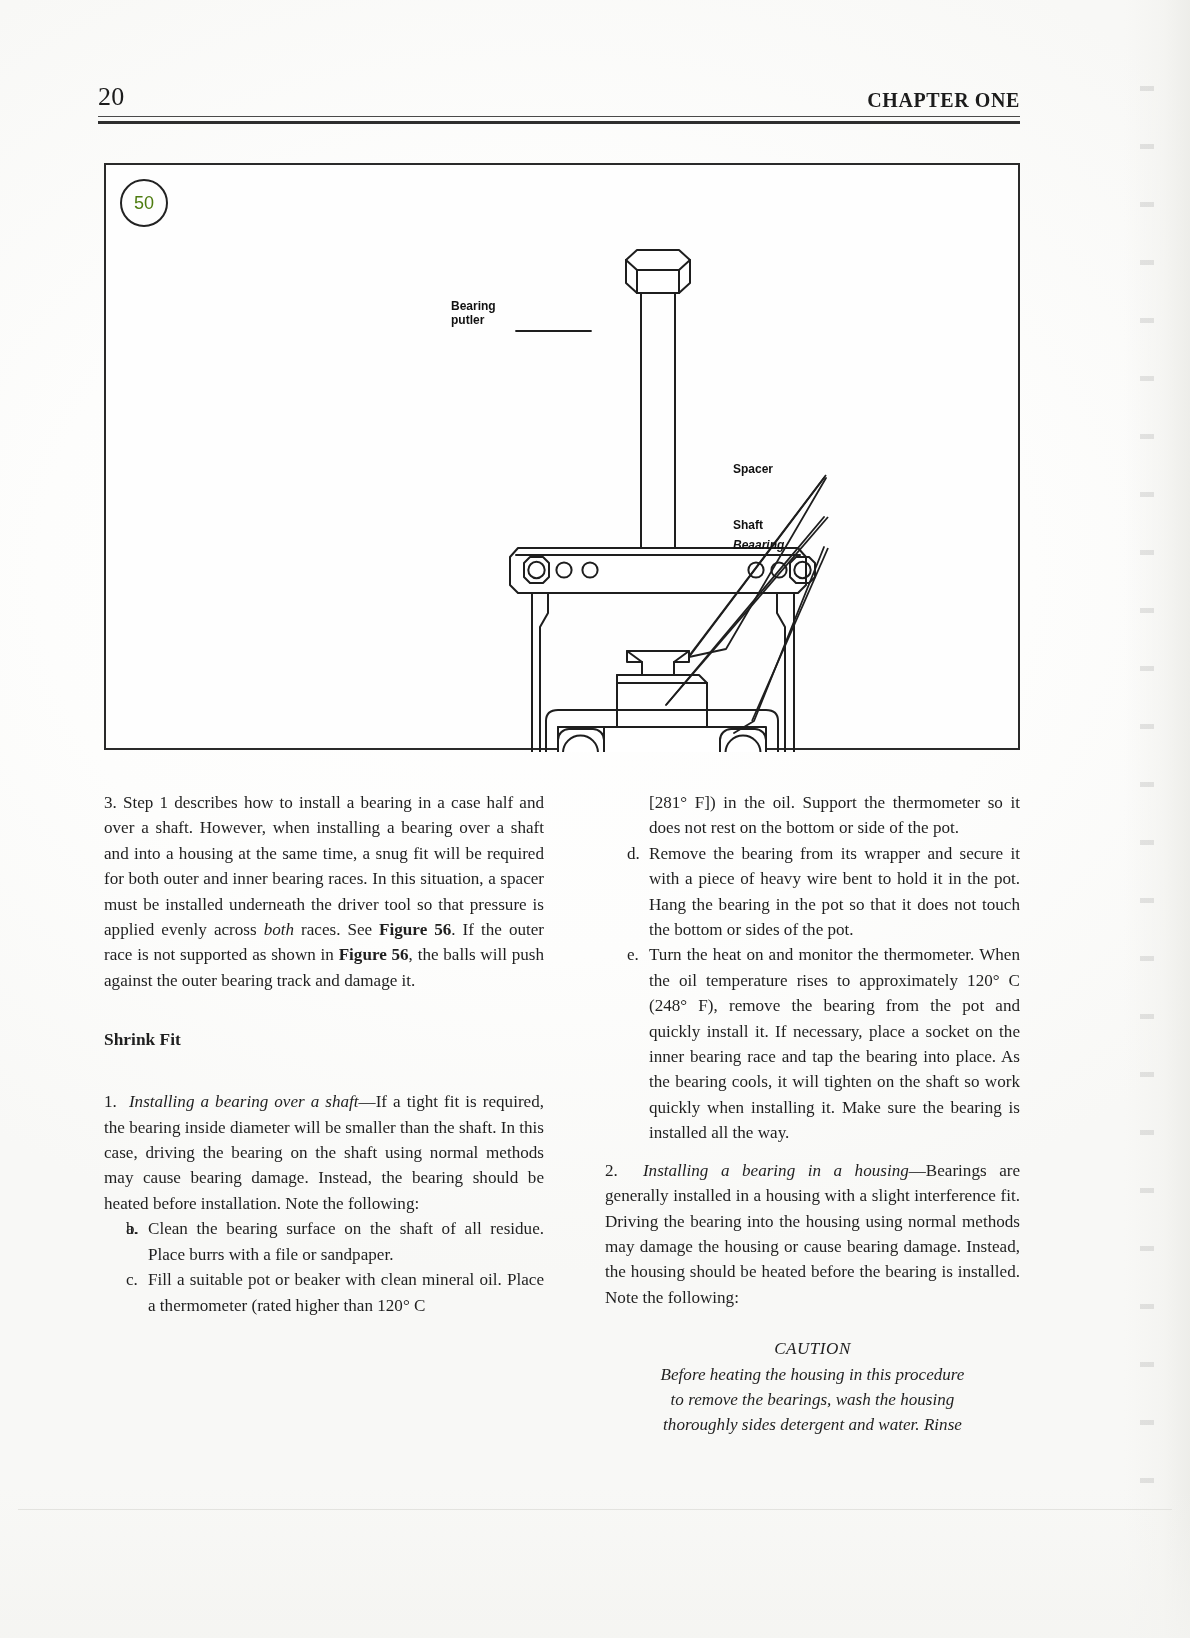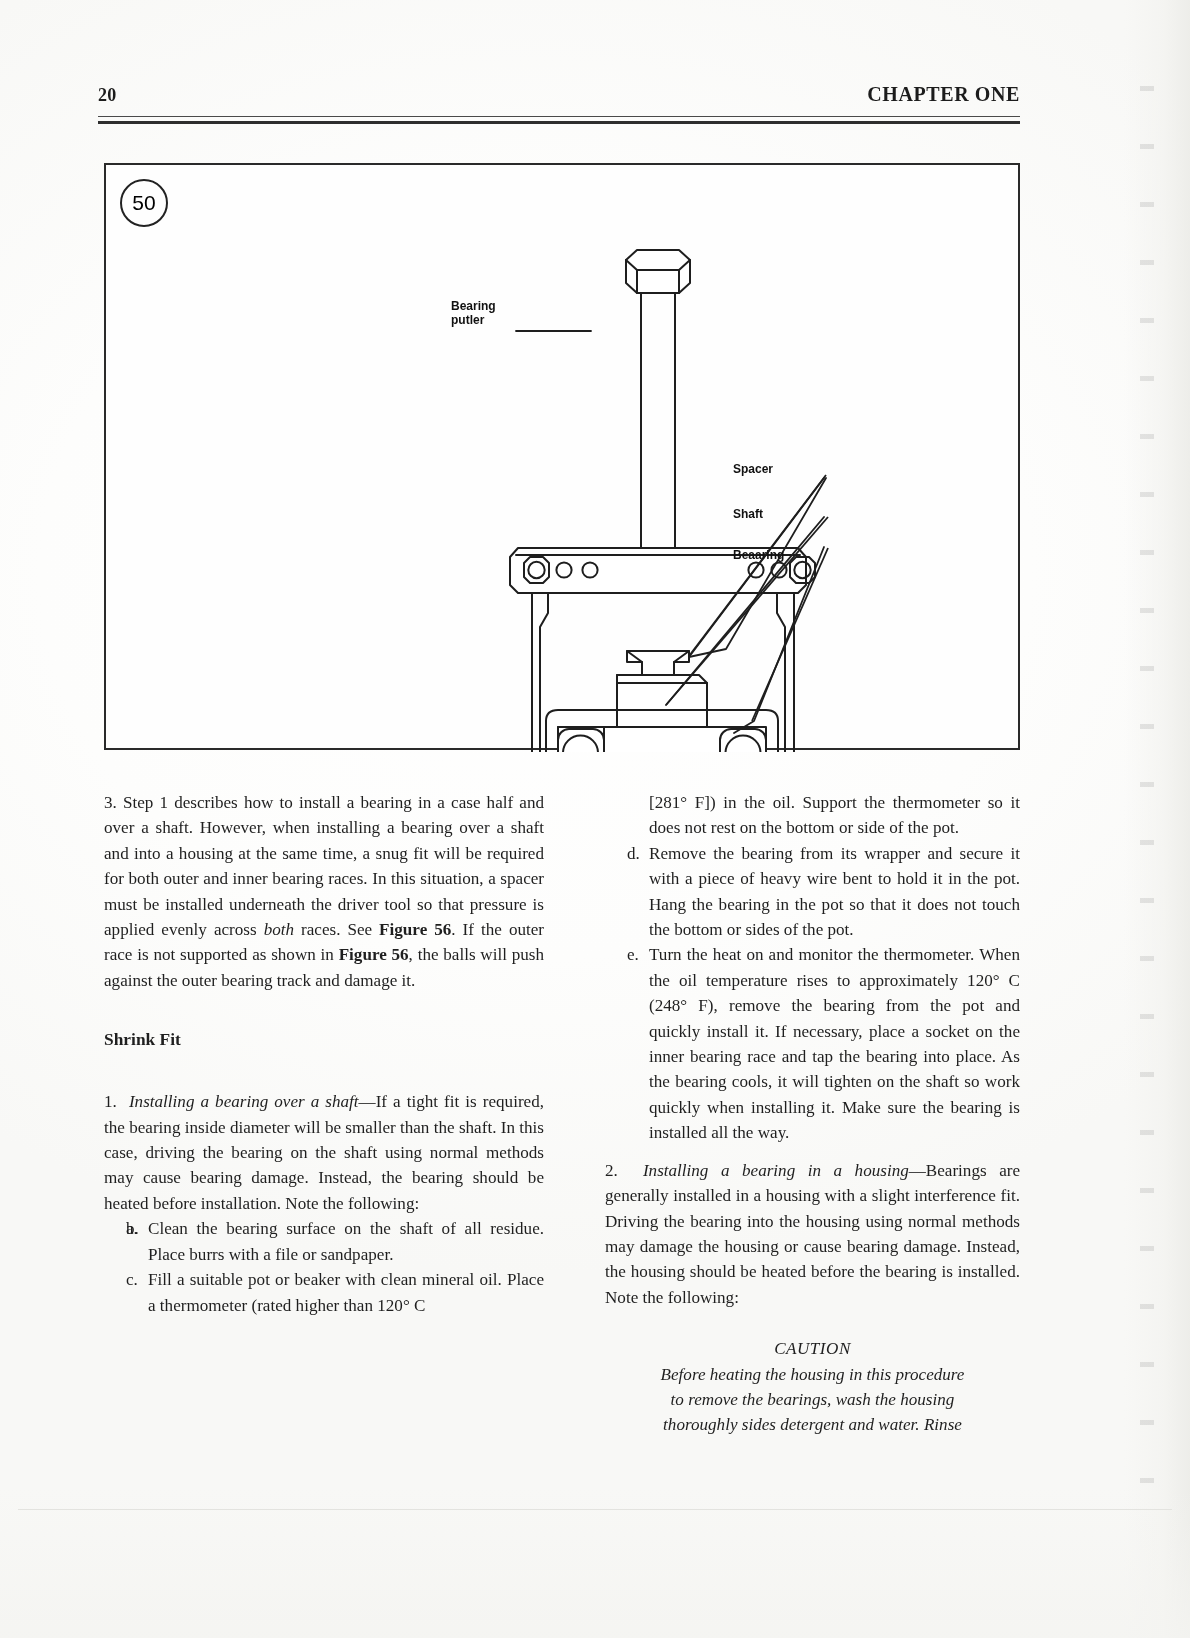--- a/index.html
+++ b/index.html
@@ -56,22 +56,22 @@
   .running-head {
     position: absolute;
     left: 98px; top: 84px;
     width: 922px;
     display: flex;
     align-items: flex-end;
     justify-content: space-between;
   }
   .folio {
     font-family: "Liberation Serif", serif;
-    font-weight: bold;
-    font-size: 18px;
+    font-weight: normal;
+    font-size: 26px;
     letter-spacing: .2px;
     line-height: 1;
   }
   .chapter-title {
     font-family: "Liberation Serif", serif;
     font-weight: bold;
     font-size: 20px;
     letter-spacing: .6px;
     line-height: 1;
   }
@@ -95,42 +95,42 @@
   .fig-badge {
     position: absolute;
     left: 14px; top: 14px;
     width: 44px; height: 44px;
     border: 2px solid #222;
     border-radius: 50%;
     display: flex;
     align-items: center;
     justify-content: center;
     font-family: "Liberation Sans", sans-serif;
-    font-size: 21px;
+    font-size: 18px;
     font-weight: 500;
-    color: #000000;
+    color: #4d7c0f;
   }
   .fig-art {
     position: absolute;
     left: 0; top: 0;
     width: 916px; height: 587px;
   }
   .fig-label {
     position: absolute;
     font-family: "Liberation Sans", sans-serif;
     font-weight: bold;
     font-size: 12px;
     color: #111;
     line-height: 1.16;
     white-space: pre-line;
   }
   .lbl-puller  { left: 345px; top: 135px; text-align: left; }
   .lbl-spacer  { left: 627px; top: 298px; }
-  .lbl-shaft   { left: 627px; top: 343px; }
-  .lbl-bearing { left: 627px; top: 384px; }
+  .lbl-shaft   { left: 627px; top: 354px; }
+  .lbl-bearing { left: 627px; top: 374px; font-style: italic; }
 
   
   .col {
     position: absolute;
     font-family: "Liberation Serif", serif;
     font-size: 17.1px;
     line-height: 25.4px;
     text-align: justify;
     color: #1f1f1f;
   }

